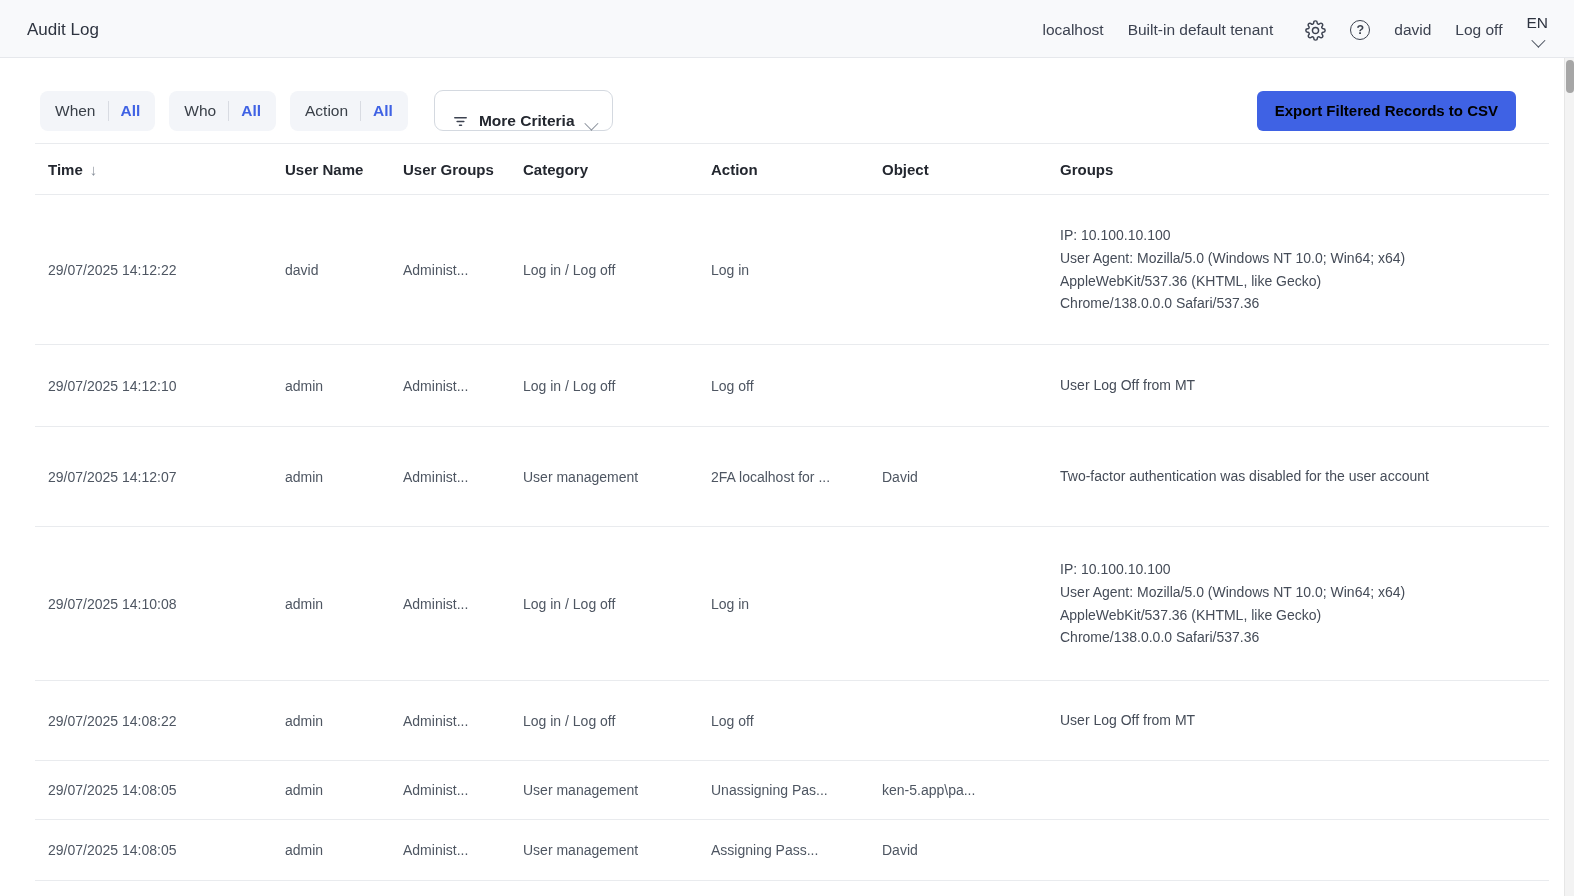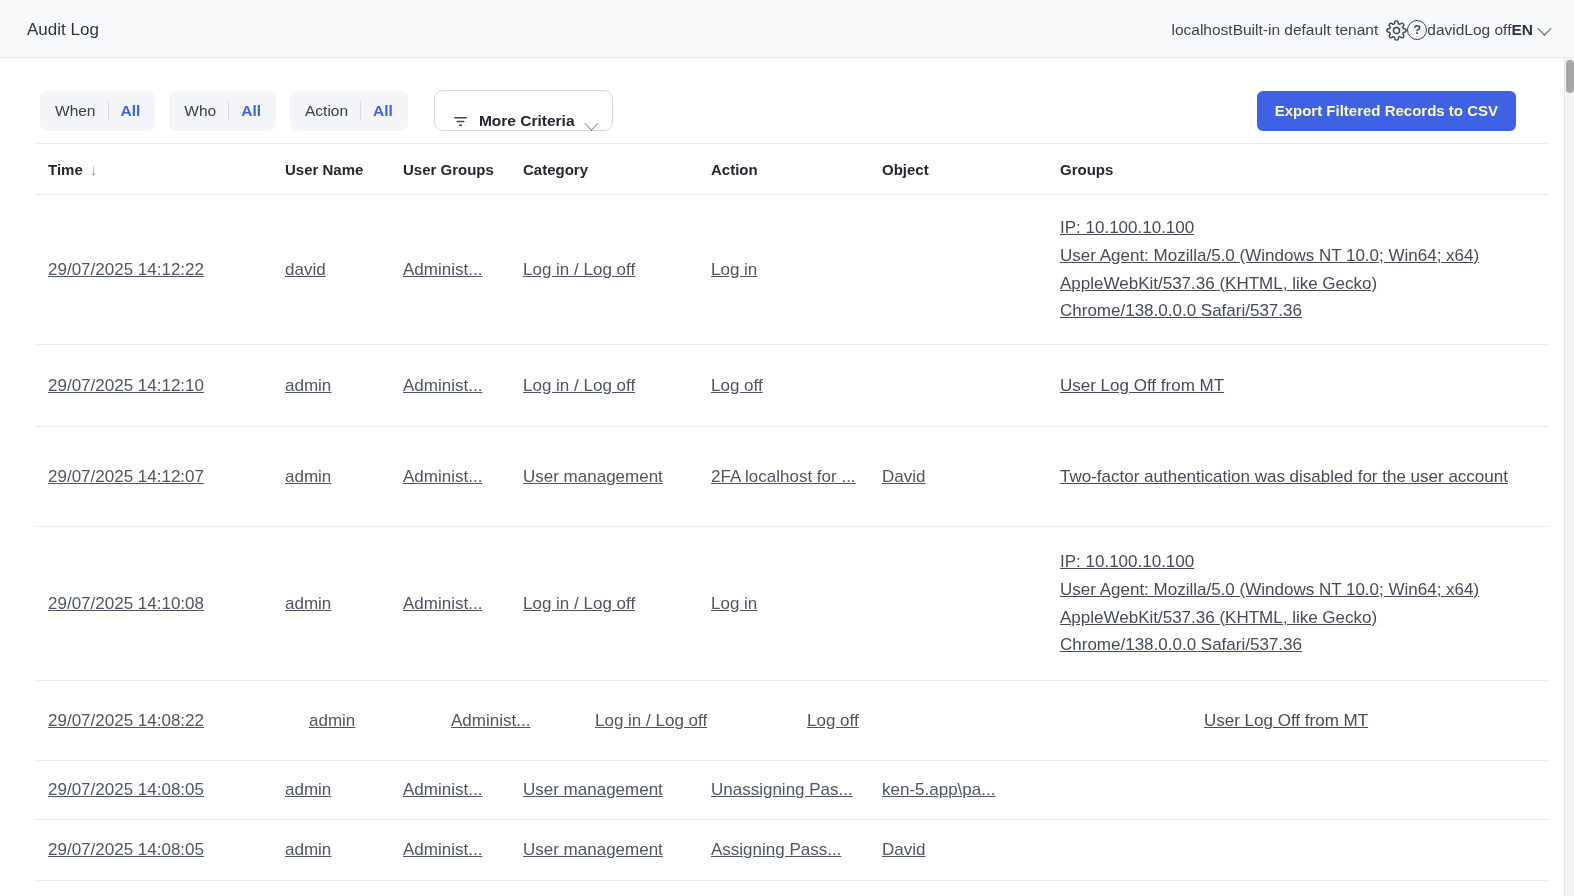--- a/index.html
+++ b/index.html
@@ -6,29 +6,29 @@
   html,body { width:1574px; height:896px; overflow:hidden; background:#fff;
               font-family:"Liberation Sans","DejaVu Sans",sans-serif; }
 
   
   .topbar {
     height:58px; background:#f8f9fb; border-bottom:1px solid #e6e8ec;
     display:flex; align-items:center; justify-content:space-between;
     padding:3px 26px 0 27px;
   }
   .topbar-title { font-size:17px; color:#2e3440; }
-  .topbar-right { display:flex; align-items:center; }
+  .topbar-right { display:flex; align-items:center; gap:24px; }
   .topbar-item  { font-size:15.5px; color:#3c4250; cursor:pointer; }
   .icon-btn { display:flex; align-items:center; justify-content:center; cursor:pointer; }
   .help-circle {
     width:20px; height:20px; border:1.6px solid #3c4250; border-radius:50%;
     display:flex; align-items:center; justify-content:center;
     font-size:12.5px; color:#3c4250; font-weight:700;
   }
-  .lang { display:flex; align-items:center; gap:5px; font-weight:700; font-size:15.5px; color:#2e3440; cursor:pointer; }
+  .lang { display:flex; align-items:center; gap:5px; font-weight:400; font-size:15.5px; color:#2e3440; cursor:pointer;flex-direction:column; }
   .chev { width:10px; height:10px; border-right:1.8px solid #4a515e; border-bottom:1.8px solid #4a515e;
           transform:rotate(45deg) translateY(-2px); }
 
   
   .filterbar {
     margin-top:32px; padding:0 58px 0 40px;
     display:flex; align-items:center; justify-content:space-between;
   }
   .filter-left { display:flex; align-items:center; gap:14px; }
   .chip {
@@ -38,41 +38,41 @@
   .chip-label { font-size:15.5px; color:#3a4049; }
   .chip-sep   { width:1px; height:20px; background:#d8dbe2; }
   .chip-value { font-size:15.5px; font-weight:700; color:#3f62e4; }
   .more-criteria {
     height:41px; background:#fff; border:1px solid #d4d9e0; border-radius:9px;
     display:flex; align-items:flex-end; gap:10px; padding:0 17px; margin-left:12px; cursor:pointer;
   }
   .more-criteria span { font-size:15.5px; color:#23272f; font-weight:600; }
   .filter-right { display:flex; align-items:center; gap:18px; }
   .btn-primary {
-    height:40px; border:none; border-radius:6px; background:#3f62e4; color:#fef9c3;
+    height:40px; border:none; border-radius:6px; background:#3f62e4; color:#000000;
     font-family:inherit; font-size:15px; font-weight:700; padding:0 18px; cursor:pointer;
   }
 
   
   .table { margin:12px 25px 0 35px; }
   .tgrid { display:grid; grid-template-columns:237px 118px 120px 188px 171px 178px 1fr; padding-left:13px; }
   .thead {
     border-top:1px solid #e9ebee; border-bottom:1px solid #e9ebee;
     height:52px; align-items:center;
   }
   .th { font-size:15px; font-weight:700; color:#23272f; display:flex; align-items:center; gap:7px; cursor:pointer; }
   .sort-arrow { color:#8a919c; font-size:15px; font-weight:400; }
   .trow { border-bottom:1px solid #e9ebee; align-items:center; }
-  .cell { font-size:17px; color:#4e5662; padding-right:14px;text-decoration:underline; }
+  .cell { font-size:14px; color:#4e5662; padding-right:14px; }
   .cell-details { white-space:pre-line; color:#454c58; line-height:1.62; }
   .trow:nth-child(1){ min-height:150px; }
   .trow:nth-child(2){ min-height:82px; }
   .trow:nth-child(3){ min-height:100px; }
   .trow:nth-child(4){ min-height:154px; }
-  .trow:nth-child(5){ min-height:80px;gap:24px; }
+  .trow:nth-child(5){ min-height:80px; }
   .trow:nth-child(6){ min-height:59px; }
   .trow:nth-child(7){ min-height:61px; }
 
   
   .scroll-track {
     position:fixed; top:58px; right:0; width:10px; bottom:0;
     background:#f3f3f3; border-left:1px solid #e6e6e6;
   }
   .scroll-thumb {
     position:absolute; top:2px; left:1px; width:8px; height:33px;

